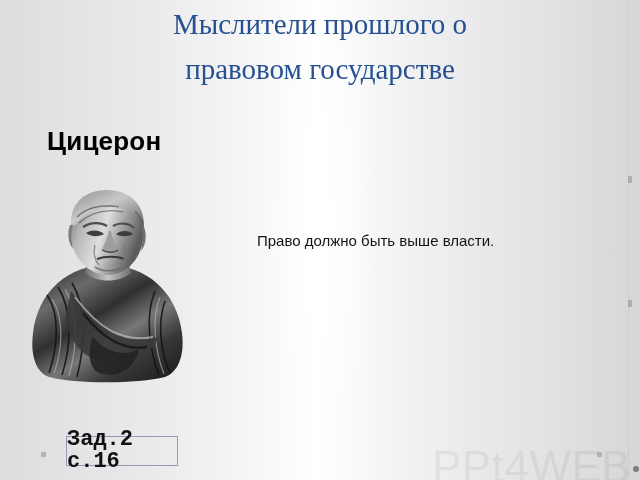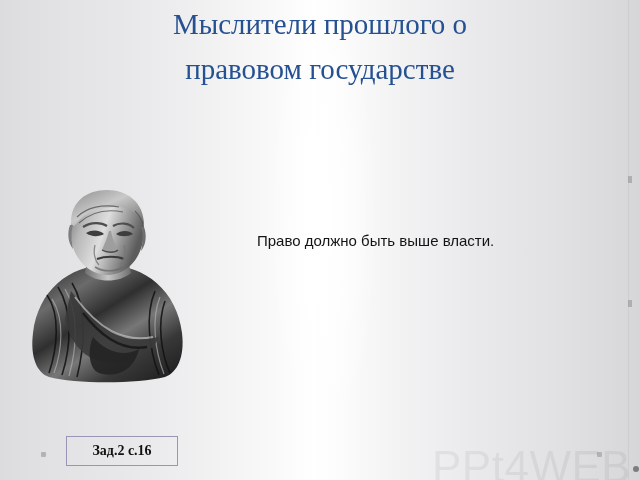--- a/index.html
+++ b/index.html
@@ -110,23 +110,23 @@
     width: 112px;
     height: 30px;
     box-sizing: border-box;
     border: 1px solid #9a95b4;
     background: transparent;
     display: flex;
     align-items: center;
     justify-content: center;
   }
   #task-box .task-label {
-    font-family: Liberation Serif, serif;
+    font-family: Liberation Mono, monospace;
     font-weight: bold;
-    font-size: 14px;
+    font-size: 22px;
     color: #111111;
     line-height: 1;
   }
 
   .corner-dot {
     position: absolute;
     width: 5px;
     height: 5px;
     background: #b3b3b5;
     border-radius: 1px;
@@ -173,20 +173,21 @@
 <div id="slide">
 
   <div id="light-shaft"></div>
   <div id="right-seam"></div>
 
   <div id="title">
     <span class="tline">Мыслители прошлого о</span>
     <span class="tline">правовом государстве</span>
   </div>
 
+  <div id="subject-name">Цицерон</div>
 
   <div id="bust-wrap">
     <svg viewBox="0 0 160 200" xmlns="http://www.w3.org/2000/svg" role="img" aria-label="bust of Cicero">
       <defs>
         <linearGradient id="skin" x1="0" y1="0" x2="1" y2="0.4">
           <stop offset="0%" stop-color="#6f6f6f"></stop>
           <stop offset="28%" stop-color="#b9b9b9"></stop>
           <stop offset="55%" stop-color="#dedede"></stop>
           <stop offset="78%" stop-color="#9c9c9c"></stop>
           <stop offset="100%" stop-color="#5c5c5c"></stop>

